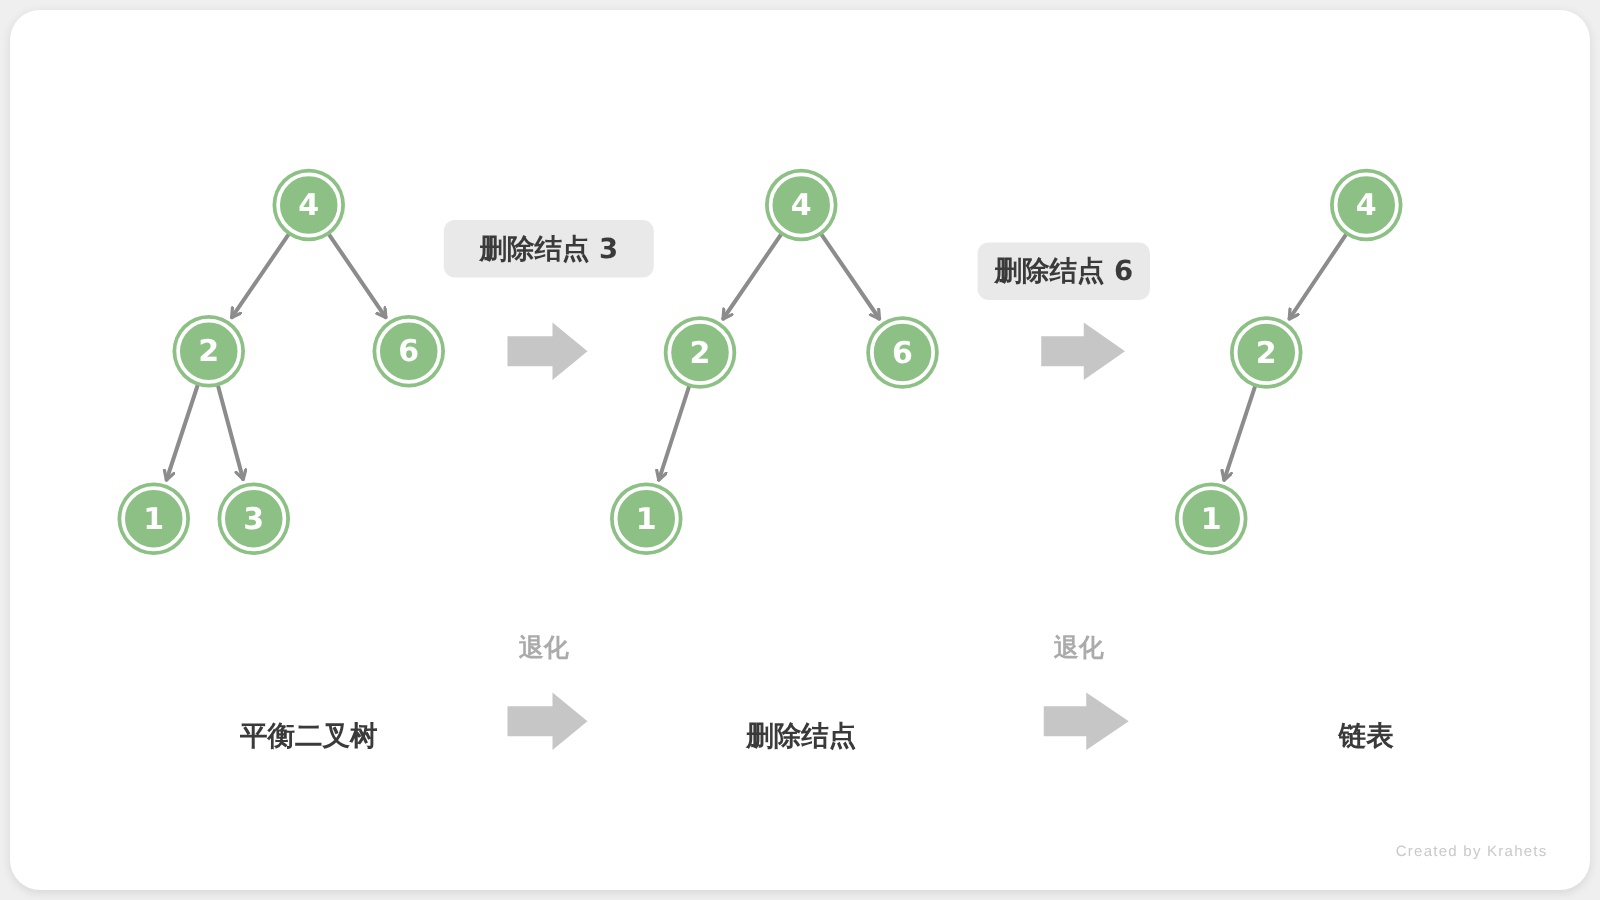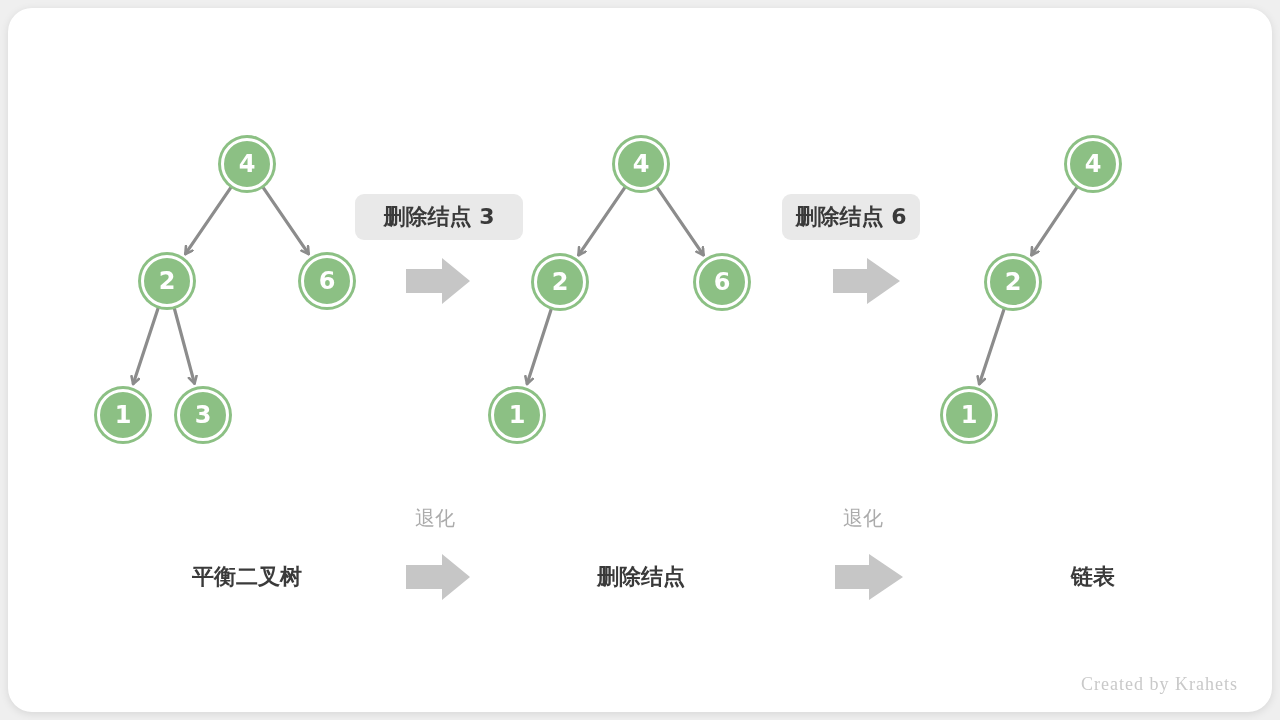--- a/index.html
+++ b/index.html
@@ -44,37 +44,38 @@
     display:flex; align-items:center; justify-content:center;
     font-size:22px;
     font-weight:bold;
     color:#3a3a3a;
     white-space:pre;
   }
   .degrade {
     position:absolute;
     transform:translate(-50%,-50%);
     font-size:20px;
-    font-weight:normal;
+    font-weight:bold;
     color:#ababab;
     white-space:pre;
   }
   .tree-label {
     position:absolute;
     transform:translate(-50%,-50%);
     font-size:22px;
     font-weight:bold;
     color:#3a3a3a;
     white-space:pre;
+    margin-top:12px;
   }
   .watermark {
     position:absolute;
     right:42px; top:674px;
-    font-family:Liberation Serif, serif;
-    font-size:18px;
+    font-family:Liberation Sans, sans-serif;
+    font-size:12px;
     color:#c9c9c9;
     letter-spacing:1px;
   }
 </style>
 </head>
 <body>
 
 <div class="card"></div>
 
 <svg class="layer" viewBox="0 0 1280 720">
@@ -114,21 +115,21 @@
 
 <div class="node" style="left:641px; top:164px;">4</div>
 <div class="node" style="left:560px; top:282px;">2</div>
 <div class="node" style="left:722px; top:282px;">6</div>
 <div class="node" style="left:517px; top:415px;">1</div>
 
 <div class="node" style="left:1093px; top:164px;">4</div>
 <div class="node" style="left:1013px; top:282px;">2</div>
 <div class="node" style="left:969px; top:415px;">1</div>
 
-<div class="op-box" style="left:355px; top:194px; width:168px;">删除结点 3</div>
+<div class="op-box" style="left:355px; top:176px; width:168px;">删除结点 3</div>
 <div class="op-box" style="left:782px; top:194px; width:138px;">删除结点 6</div>
 
 <div class="degrade" style="left:435px; top:518px;">退化</div>
 <div class="degrade" style="left:863px; top:518px;">退化</div>
 
 <div class="tree-label" style="left:247px; top:577px;">平衡二叉树</div>
 <div class="tree-label" style="left:641px; top:577px;">删除结点</div>
 <div class="tree-label" style="left:1093px; top:577px;text-align:center;">链表</div>
 
 <div class="watermark">Created by Krahets</div>

